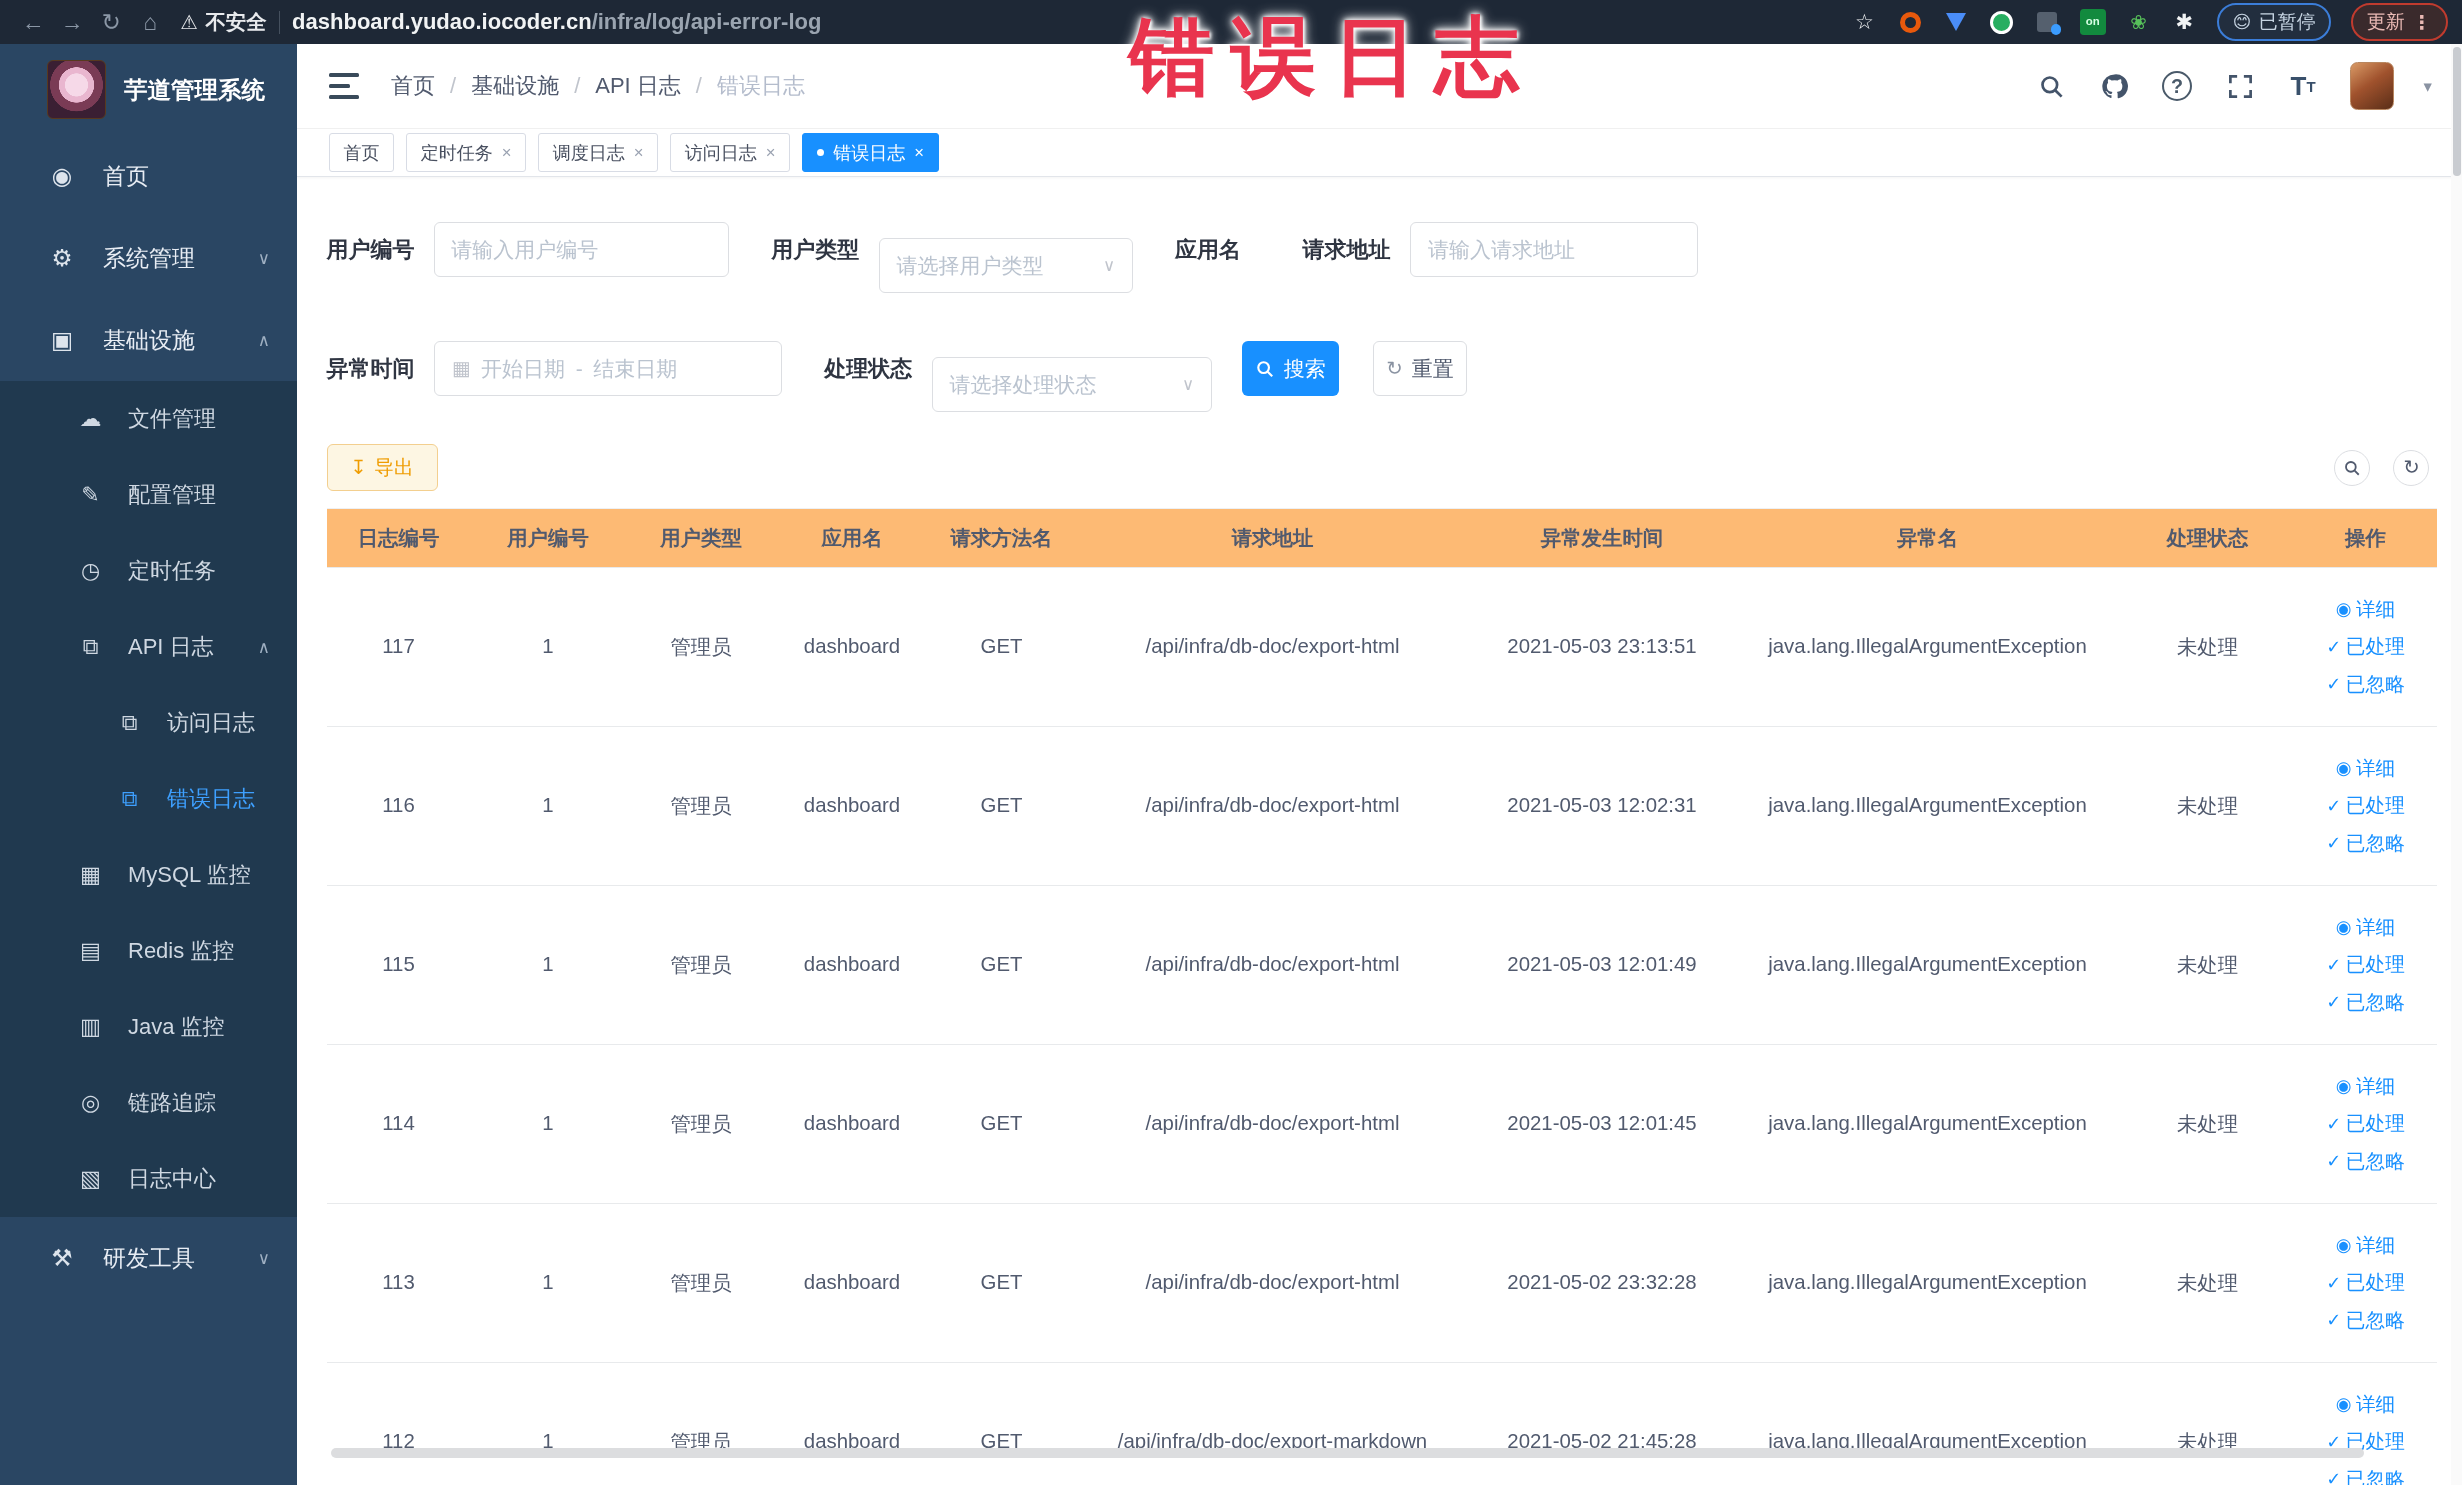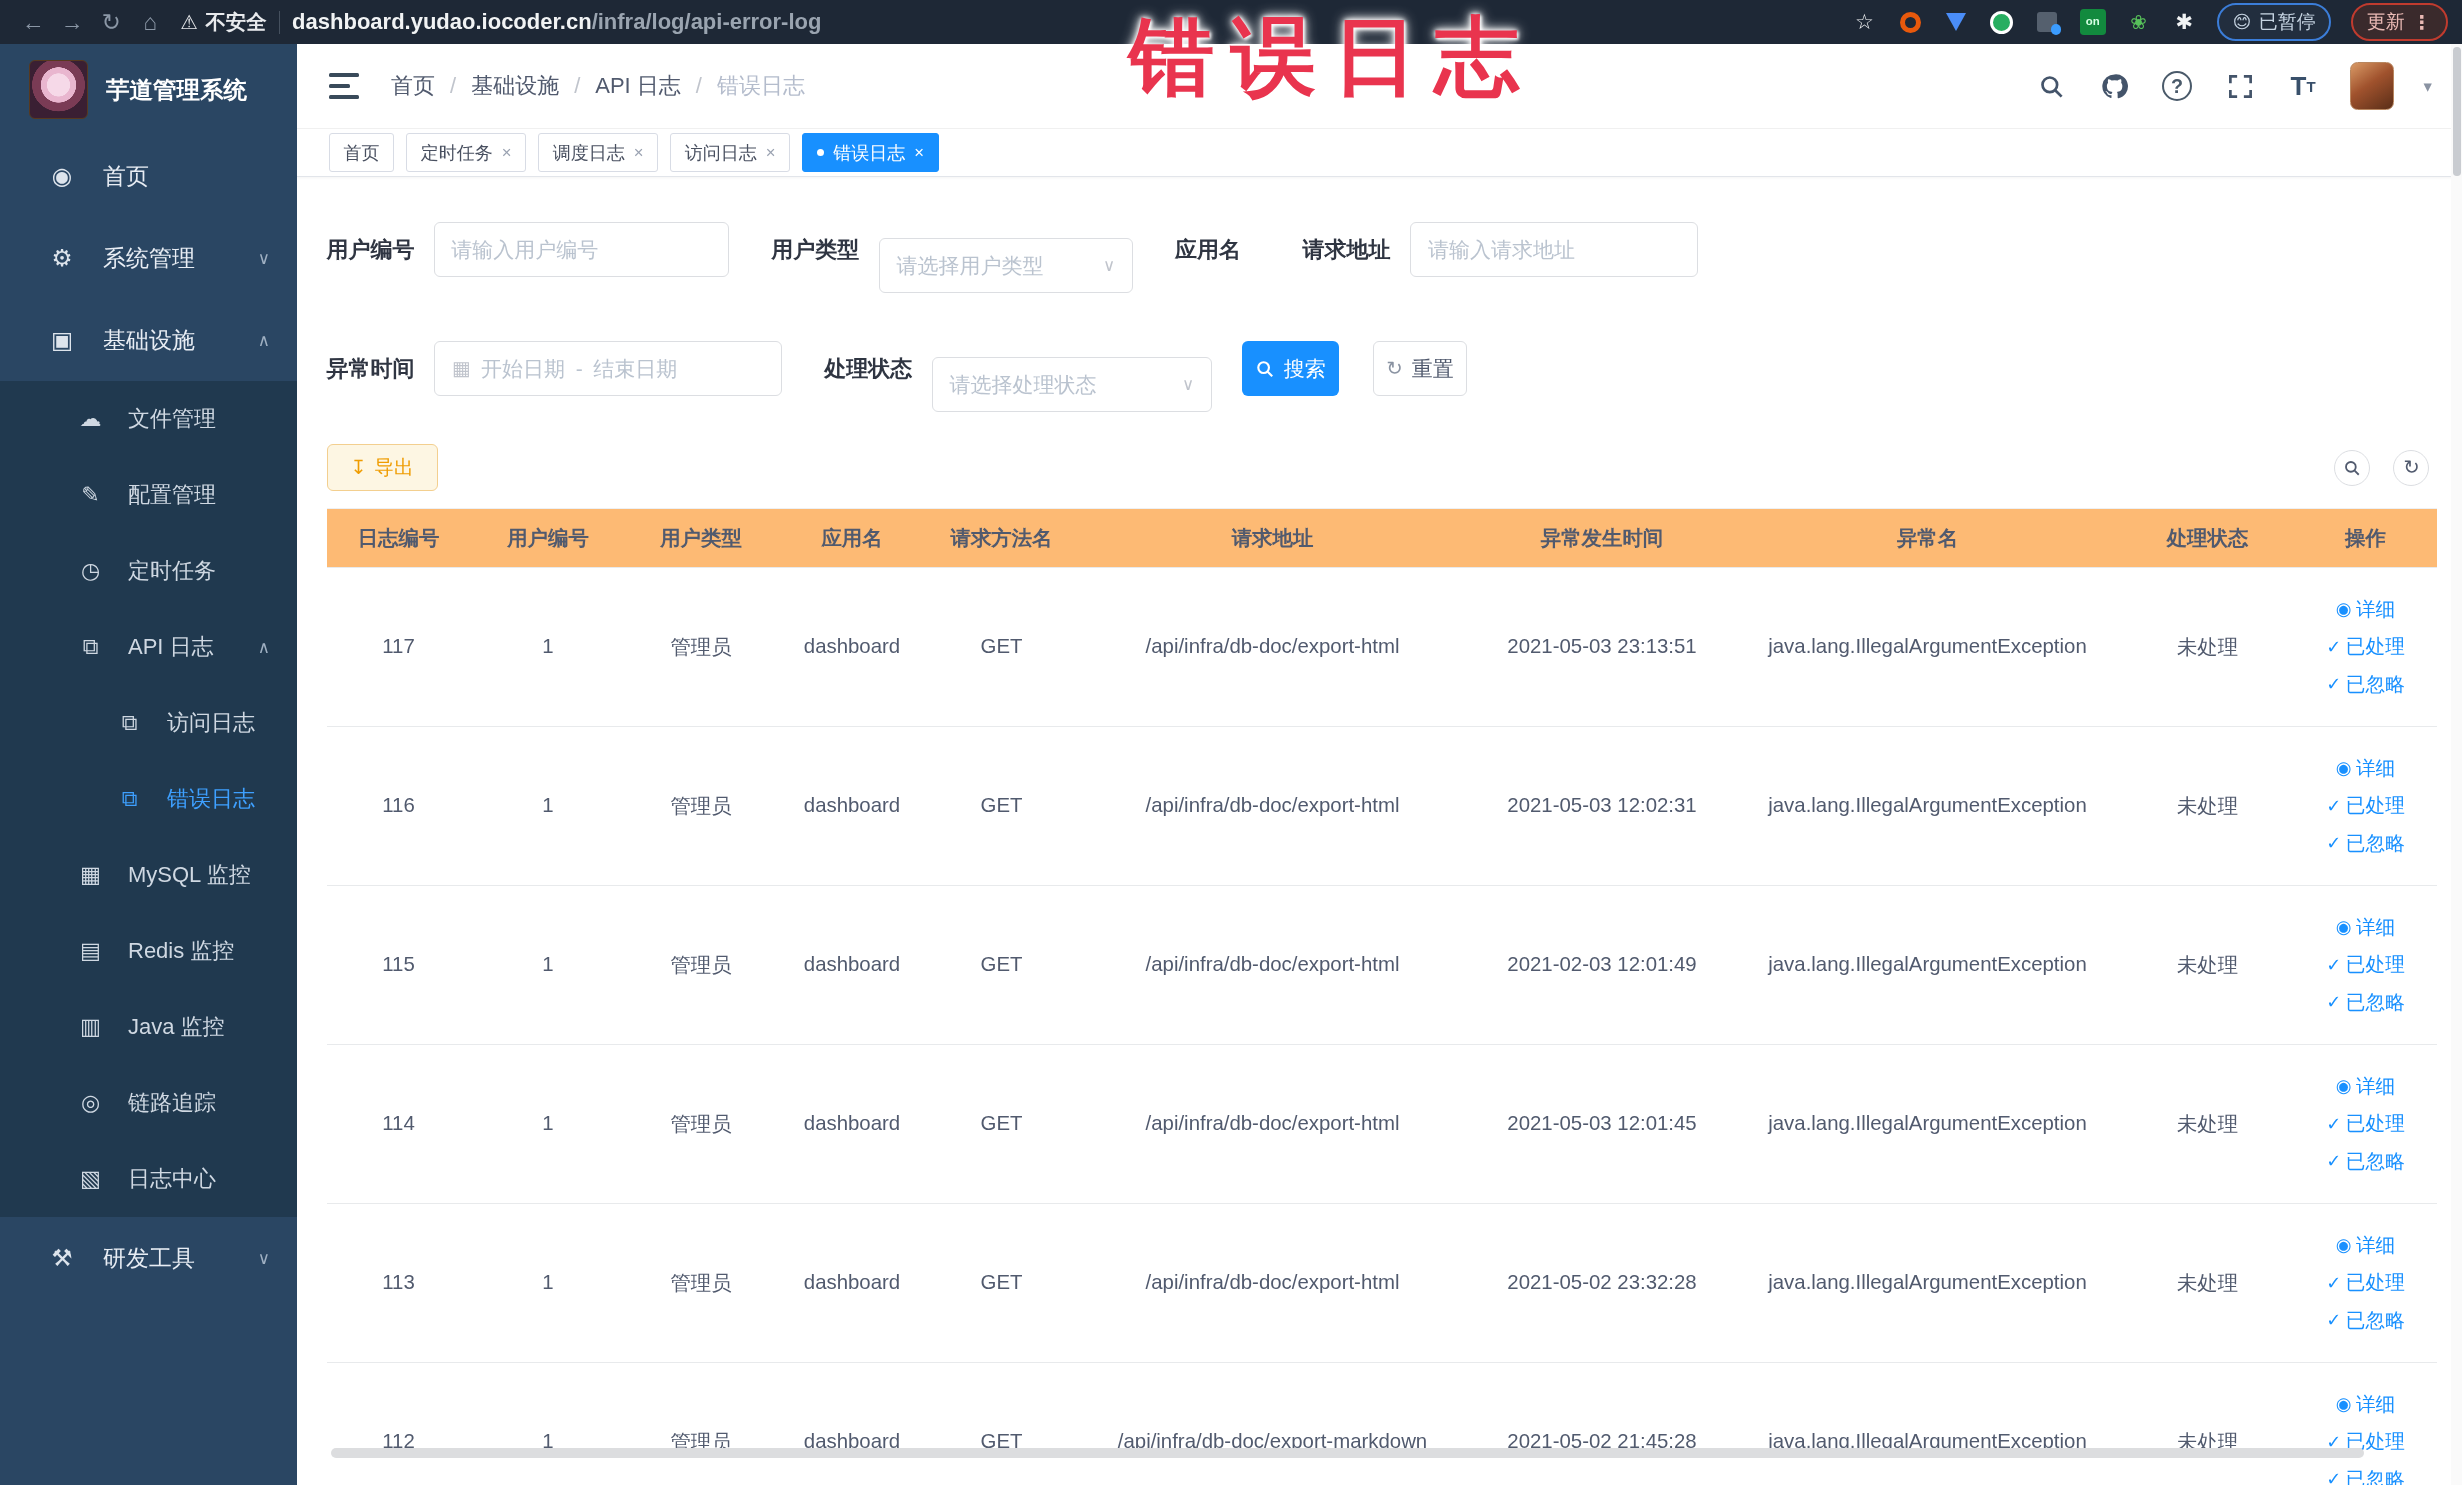--- a/index.html
+++ b/index.html
@@ -37,21 +37,21 @@
   .dots { letter-spacing:1.5px; font-weight:700; }
 
   
   .overlay-stamp { position:fixed; left:1129px; top:6px; z-index:99; pointer-events:none;
     font-size:85px; line-height:1.2; font-weight:700; letter-spacing:16.7px; color:#e9344e;
     text-shadow:0 0 4.5px #fff,0 0 9px #fff,0 0 13.6px rgba(255,255,255,.9),1.5px 1.5px 3px rgba(255,255,255,.8); }
 
   
   .sidebar { position:fixed; top:44px; left:0; width:297px; bottom:0; background:#2a4663;
     z-index:10; display:flex; flex-direction:column; }
-  .logo-row { height:91px; display:flex; align-items:center; padding-left:29px; gap:18px; }
+  .logo-row { height:91px; display:flex; align-items:center; padding-left:47px; gap:18px; }
   .logo-img { width:59px; height:59px; border-radius:6px; flex:0 0 auto;
     background:
       radial-gradient(circle at 50% 42%, #f6d9e8 0 26%, #e9b6cf 27% 40%, #7a3b55 41% 60%, #3a1f33 61%);
     border:0.8px solid #57391f; }
   .logo-title { color:#fff; font-size:23.5px; font-weight:700; white-space:nowrap; }
   .nav-item { height:82px; display:flex; align-items:center; padding:0 27px 0 47px; gap:26px;
     color:#e8edf4; font-size:23px; cursor:pointer; }
   .nav-item .n-ic { width:30px; text-align:center; font-size:23.5px; color:#dde4ec; }
   .nav-item .chev { margin-left:auto; font-size:16.7px; color:#9fb0c2; }
   .submenu { background:#20394f; }
@@ -463,21 +463,21 @@
         </span>
       </div>
 
       <div class="trow">
         <span class="td">115</span>
         <span class="td">1</span>
         <span class="td">管理员</span>
         <span class="td">dashboard</span>
         <span class="td">GET</span>
         <span class="td">/api/infra/db-doc/export-html</span>
-        <span class="td">2021-02-03 12:01:49</span>
+        <span class="td">2021-05-03 12:01:49</span>
         <span class="td">java.lang.IllegalArgumentException</span>
         <span class="td">未处理</span>
         <span class="td ops">
           <a class="op">
               <span class="op-ic">◉</span>
               <span>详细</span>
             </a>
           <a class="op">
               <span class="op-ic">✓</span>
               <span>已处理</span>

